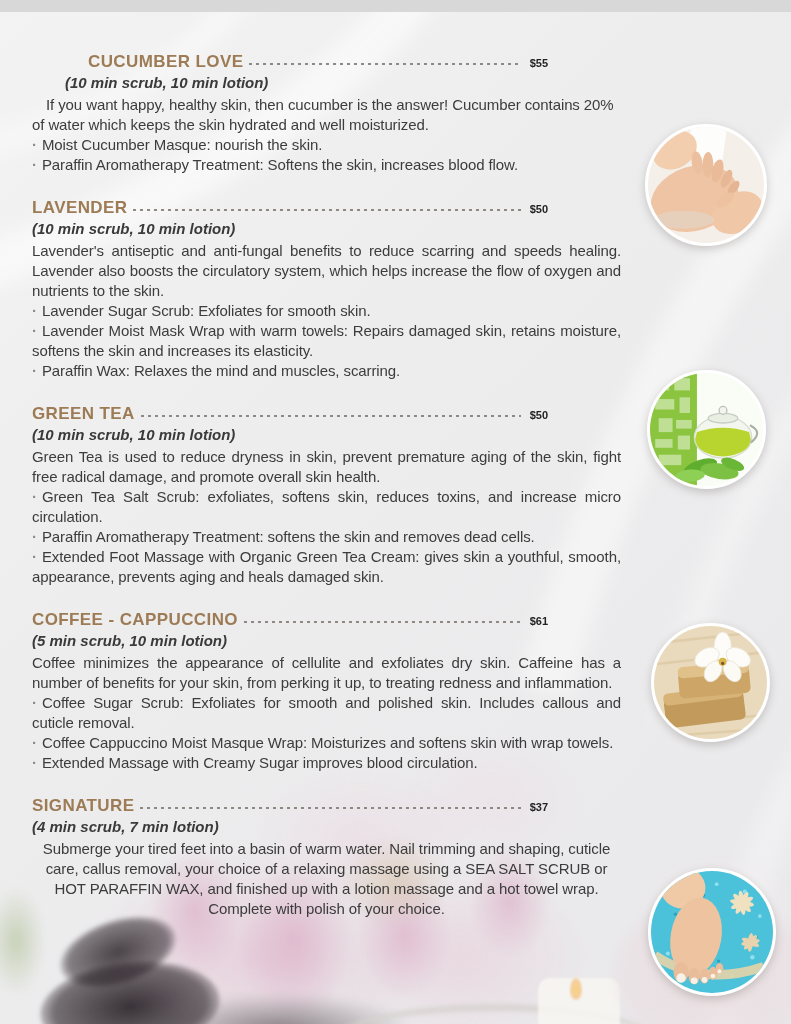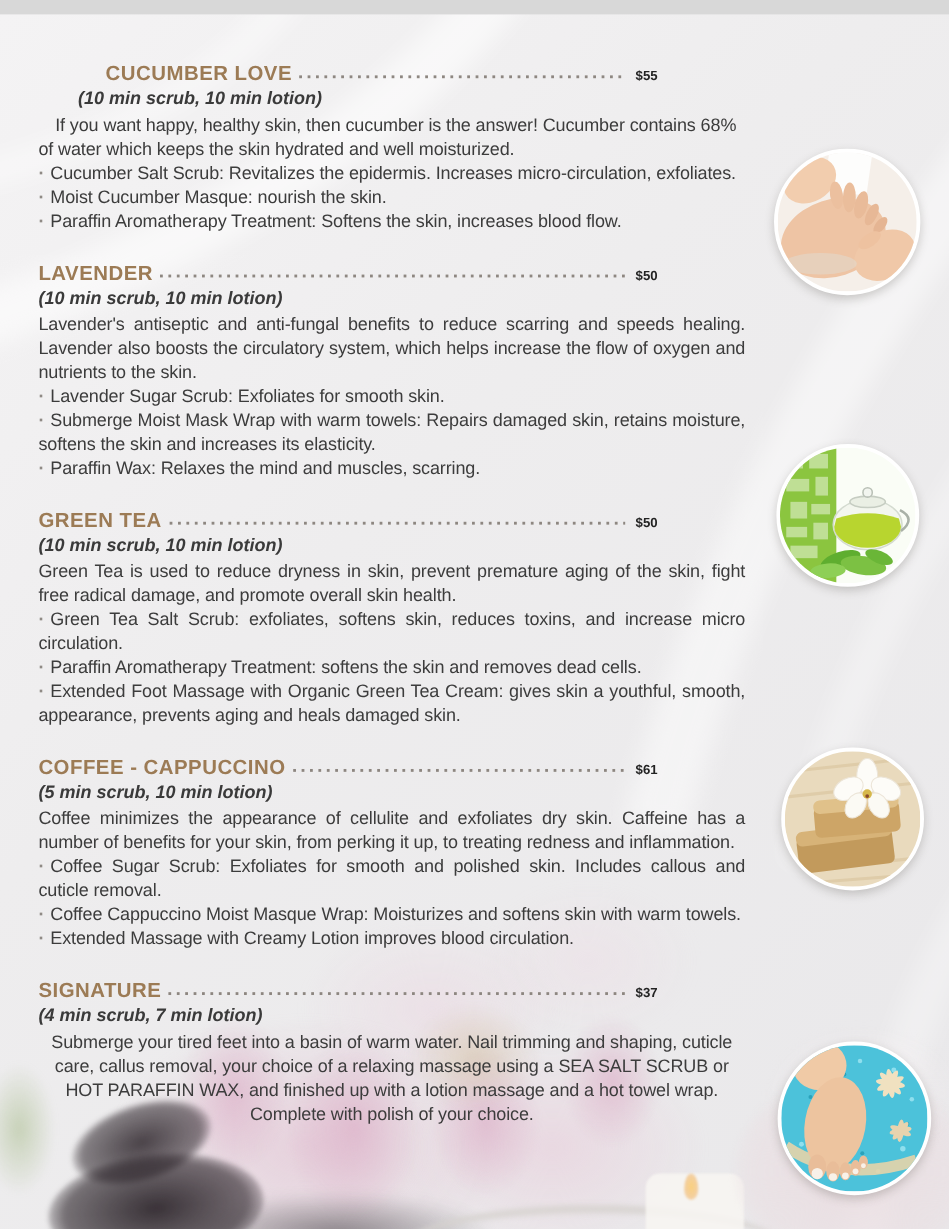--- a/index.html
+++ b/index.html
@@ -110,36 +110,35 @@
 
   <div class="content">
 
     <section class="menu-section sec-cucumber">
       <div class="heading-row">
         <span class="title" style="color:#9c7b55">CUCUMBER LOVE</span>
         <span class="leader"></span>
         <span class="price">$55</span>
       </div>
       <div class="duration">(10 min scrub, 10 min lotion)</div>
-      <p class="desc">If you want happy, healthy skin, then cucumber is the answer! Cucumber contains 68% of water which keeps the skin hydrated and well moisturized.</p>
-      <div class="bullet"><span>Cucumber Salt Scrub: Revitalizes the epidermis. Increases micro-circulation, exfoliates.</span></div>
+      <p class="desc">If you want happy, healthy skin, then cucumber is the answer! Cucumber contains 20% of water which keeps the skin hydrated and well moisturized.</p>
       <div class="bullet"><span>Moist Cucumber Masque: nourish the skin.</span></div>
       <div class="bullet"><span>Paraffin Aromatherapy Treatment: Softens the skin, increases blood flow.</span></div>
     </section>
 
     <section class="menu-section sec-lavender">
       <div class="heading-row">
         <span class="title" style="color:#9c7b55">LAVENDER</span>
         <span class="leader"></span>
         <span class="price">$50</span>
       </div>
       <div class="duration">(10 min scrub, 10 min lotion)</div>
       <p class="desc justify">Lavender's antiseptic and anti-fungal benefits to reduce scarring and speeds healing. Lavender also boosts the circulatory system, which helps increase the flow of oxygen and nutrients to the skin.</p>
       <div class="bullet"><span>Lavender Sugar Scrub: Exfoliates for smooth skin.</span></div>
-      <div class="bullet"><span>Submerge Moist Mask Wrap with warm towels: Repairs damaged skin, retains moisture, softens the skin and increases its elasticity.</span></div>
+      <div class="bullet"><span>Lavender Moist Mask Wrap with warm towels: Repairs damaged skin, retains moisture, softens the skin and increases its elasticity.</span></div>
       <div class="bullet"><span>Paraffin Wax: Relaxes the mind and muscles, scarring.</span></div>
     </section>
 
     <section class="menu-section sec-greentea">
       <div class="heading-row">
         <span class="title" style="color:#9c7b55">GREEN TEA</span>
         <span class="leader"></span>
         <span class="price">$50</span>
       </div>
       <div class="duration">(10 min scrub, 10 min lotion)</div>
@@ -151,22 +150,22 @@
 
     <section class="menu-section sec-coffee">
       <div class="heading-row">
         <span class="title" style="color:#9c7b55">COFFEE - CAPPUCCINO</span>
         <span class="leader"></span>
         <span class="price">$61</span>
       </div>
       <div class="duration">(5 min scrub, 10 min lotion)</div>
       <p class="desc justify">Coffee minimizes the appearance of cellulite and exfoliates dry skin. Caffeine has a number of benefits for your skin, from perking it up, to treating redness and inflammation.</p>
       <div class="bullet"><span>Coffee Sugar Scrub: Exfoliates for smooth and polished skin. Includes callous and cuticle removal.</span></div>
-      <div class="bullet"><span>Coffee Cappuccino Moist Masque Wrap: Moisturizes and softens skin with warm towels.</span></div>
-      <div class="bullet"><span>Extended Massage with Creamy Lotion improves blood circulation.</span></div>
+      <div class="bullet"><span>Coffee Cappuccino Moist Masque Wrap: Moisturizes and softens skin with wrap towels.</span></div>
+      <div class="bullet"><span>Extended Massage with Creamy Sugar improves blood circulation.</span></div>
     </section>
 
     <section class="menu-section sec-signature">
       <div class="heading-row">
         <span class="title" style="color:#9c7b55">SIGNATURE</span>
         <span class="leader"></span>
         <span class="price">$37</span>
       </div>
       <div class="duration">(4 min scrub, 7 min lotion)</div>
       <p class="desc center-desc">Submerge your tired feet into a basin of warm water. Nail trimming and shaping, cuticle care, callus removal, your choice of a relaxing massage using a SEA SALT SCRUB or HOT PARAFFIN WAX, and finished up with a lotion massage and a hot towel wrap. Complete with polish of your choice.</p>

